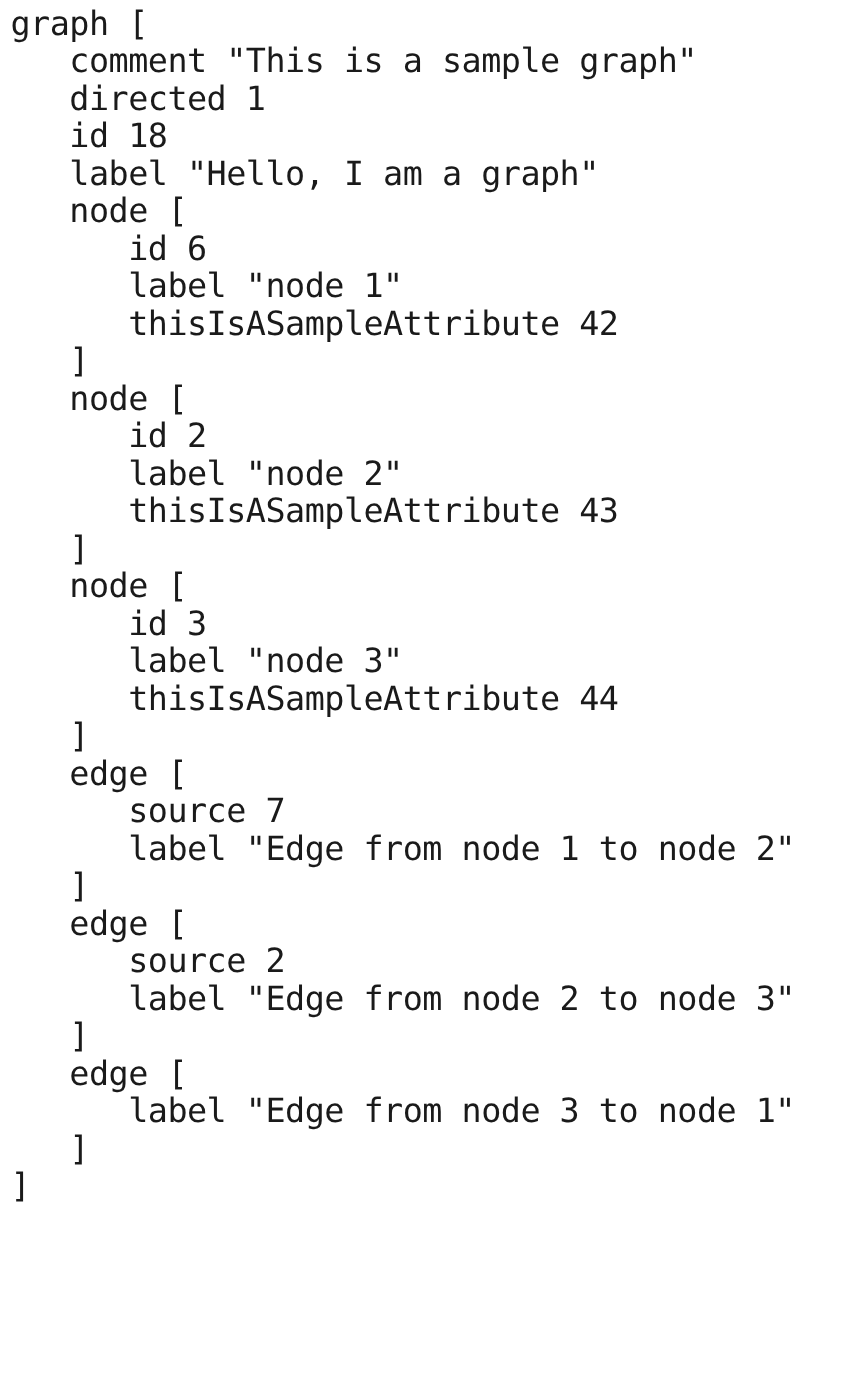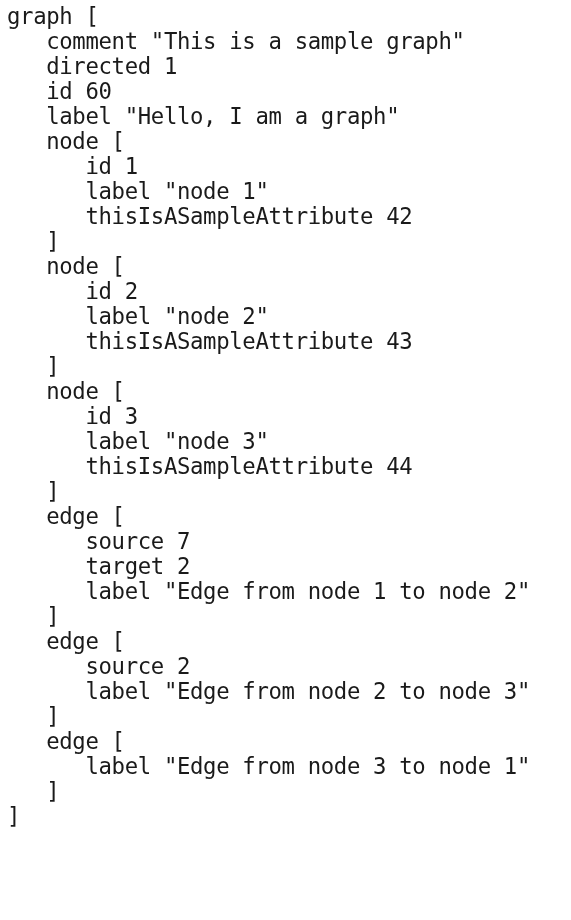--- a/index.html
+++ b/index.html
@@ -35,40 +35,39 @@
     content: "\200b";
   }
 </style>
 </head>
 <body style="background: rgb(255, 255, 255);">
 
 <div id="code-listing" style="color: rgb(26, 26, 26); background: rgb(255, 255, 255);">
     <div class="code-line">graph [</div>
     <div class="code-line">   comment "This is a sample graph"</div>
     <div class="code-line">   directed 1</div>
-    <div class="code-line">   id 60</div>
+    <div class="code-line">   id 18</div>
     <div class="code-line">   label "Hello, I am a graph"</div>
     <div class="code-line">   node [</div>
-    <div class="code-line">      id 1</div>
+    <div class="code-line">      id 6</div>
     <div class="code-line">      label "node 1"</div>
     <div class="code-line">      thisIsASampleAttribute 42</div>
     <div class="code-line">   ]</div>
     <div class="code-line">   node [</div>
     <div class="code-line">      id 2</div>
     <div class="code-line">      label "node 2"</div>
     <div class="code-line">      thisIsASampleAttribute 43</div>
     <div class="code-line">   ]</div>
     <div class="code-line">   node [</div>
     <div class="code-line">      id 3</div>
     <div class="code-line">      label "node 3"</div>
     <div class="code-line">      thisIsASampleAttribute 44</div>
     <div class="code-line">   ]</div>
     <div class="code-line">   edge [</div>
     <div class="code-line">      source 7</div>
-    <div class="code-line">      target 2</div>
     <div class="code-line">      label "Edge from node 1 to node 2"</div>
     <div class="code-line">   ]</div>
     <div class="code-line">   edge [</div>
     <div class="code-line">      source 2</div>
     <div class="code-line">      label "Edge from node 2 to node 3"</div>
     <div class="code-line">   ]</div>
     <div class="code-line">   edge [</div>
     <div class="code-line">      label "Edge from node 3 to node 1"</div>
     <div class="code-line">   ]</div>
     <div class="code-line">]</div>

